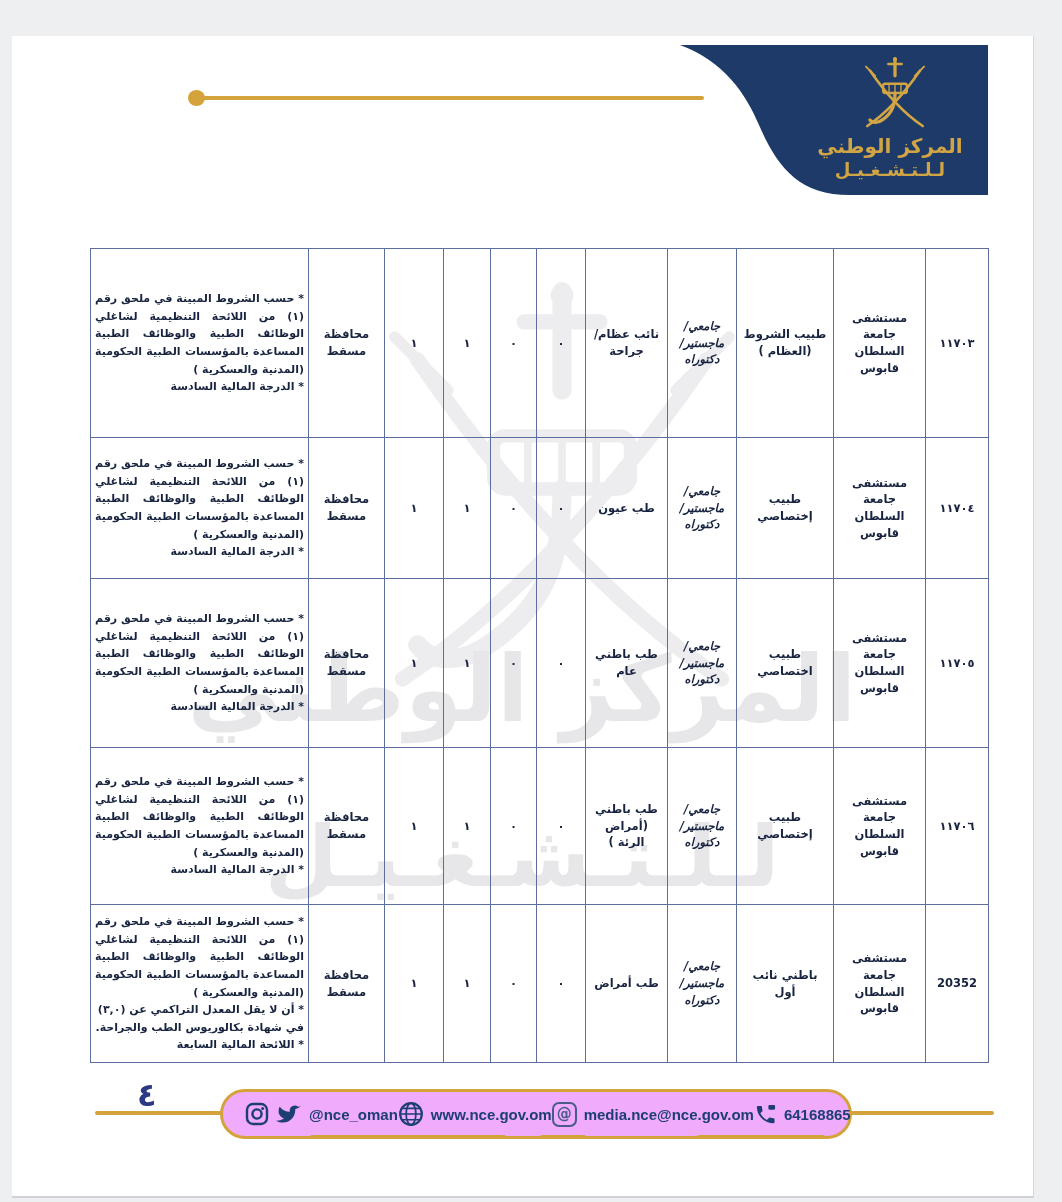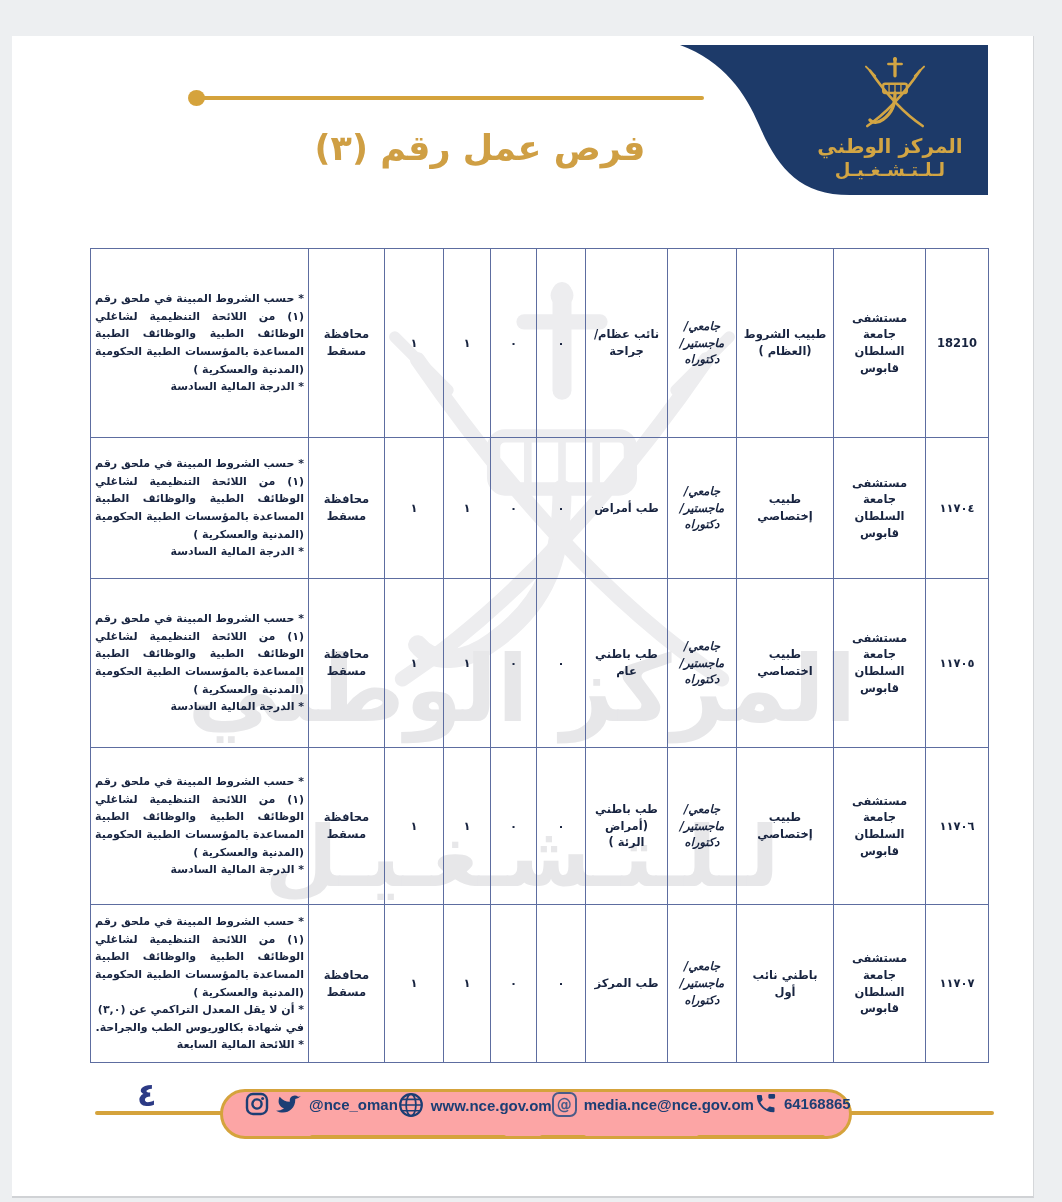--- a/index.html
+++ b/index.html
@@ -50,22 +50,22 @@
   td.c-gov{padding:2px 14px;}
   td.c-cond{padding:4px 9px;}
   .cond-just{direction:rtl;text-align:justify;text-align-last:right;font-size:11px;line-height:1.6;}
   .cond-line{direction:rtl;text-align:right;font-size:11px;line-height:1.6;}
   
   .page-num{position:absolute;left:125px;top:1040px;font-size:32px;font-weight:bold;color:#2c3a85;}
   .f-line-left{position:absolute;left:83px;top:1075px;width:132px;height:4px;background:#d5a33c;border-radius:2px;}
   .f-line-right{position:absolute;left:836px;top:1075px;width:146px;height:4px;background:#d5a33c;border-radius:2px;}
   .capsule{
     position:absolute;left:208px;top:1053px;width:632px;height:50px;
-    border:3px solid #d5a33c;border-radius:27px;background:#fca5a5;
-    display:flex;align-items:flex-start;justify-content:space-between;
+    border:3px solid #d5a33c;border-radius:27px;background:#f0abfc;
+    display:flex;align-items:center;justify-content:space-between;
     padding:0 22px;box-sizing:border-box;z-index:2;
   }
   .cap-group{display:flex;align-items:center;gap:7px;color:#1c3e74;}
   .cap-text{font-family:"Liberation Sans", sans-serif;font-weight:bold;font-size:15px;color:#1c3e74;white-space:nowrap;}
   .at-box{
     width:25px;height:25px;border:2.5px solid #4a5b88;border-radius:7px;
     display:flex;align-items:center;justify-content:center;
     font-weight:bold;font-size:15px;color:#4a5b88;box-sizing:border-box;
   }
   .dash{position:absolute;top:1099px;height:4px;background:#d5a33c;border-radius:2px;z-index:3;}
@@ -109,60 +109,59 @@
     </svg>
     <svg class="emblem-wrap" viewBox="0 0 100 112">
         <use href="#emblem"></use>
       </svg>
     <div class="org-text">
       <div class="org-line1">المركز الوطني</div>
       <div class="org-line2">لـلـتـشـغـيـل</div>
     </div>
   </div>
 
-  <div class="doc-title">فرص عمل رقم (٣)</div>
 
   <table class="jobs">
     <colgroup>
       <col style="width:63px">
         <col style="width:92px">
         <col style="width:97px">
         <col style="width:69px">
       <col style="width:82px">
         <col style="width:49px">
         <col style="width:46px">
         <col style="width:47px">
       <col style="width:59px">
         <col style="width:76px">
         <col style="width:218px">
     </colgroup>
     <tbody>
       <tr style="height:189px">
-        <td><span>18210</span></td>
+        <td><span>١١٧٠٣</span></td>
         <td><span>مستشفى جامعة السلطان قابوس</span></td>
         <td><span>طبيب الشروط (العظام )</span></td>
         <td class="c-qual"><span>جامعي/ ماجستير/ دكتوراه</span></td>
         <td><span>نائب عظام/ جراحة</span></td>
         <td><span>٠</span></td>
         <td><span>٠</span></td>
         <td><span>١</span></td>
         <td><span>١</span></td>
         <td class="c-gov"><span>محافظة مسقط</span></td>
         <td class="c-cond">
           <div class="cond-just">* حسب الشروط المبينة في ملحق رقم (١) من اللائحة التنظيمية لشاغلي الوظائف الطبية والوظائف الطبية المساعدة بالمؤسسات الطبية الحكومية (المدنية والعسكرية )</div>
           <div class="cond-line">* الدرجة المالية السادسة</div>
           <div class="cond-line"></div>
         </td>
       </tr>
       <tr style="height:141px">
         <td><span>١١٧٠٤</span></td>
         <td><span>مستشفى جامعة السلطان قابوس</span></td>
         <td><span>طبيب إختصاصي</span></td>
         <td class="c-qual"><span>جامعي/ ماجستير/ دكتوراه</span></td>
-        <td><span>طب أمراض</span></td>
+        <td><span>طب عيون</span></td>
         <td><span>٠</span></td>
         <td><span>٠</span></td>
         <td><span>١</span></td>
         <td><span>١</span></td>
         <td class="c-gov"><span>محافظة مسقط</span></td>
         <td class="c-cond">
           <div class="cond-just">* حسب الشروط المبينة في ملحق رقم (١) من اللائحة التنظيمية لشاغلي الوظائف الطبية والوظائف الطبية المساعدة بالمؤسسات الطبية الحكومية (المدنية والعسكرية )</div>
           <div class="cond-line">* الدرجة المالية السادسة</div>
           <div class="cond-line"></div>
         </td>
@@ -195,25 +194,25 @@
         <td><span>١</span></td>
         <td><span>١</span></td>
         <td class="c-gov"><span>محافظة مسقط</span></td>
         <td class="c-cond">
           <div class="cond-just">* حسب الشروط المبينة في ملحق رقم (١) من اللائحة التنظيمية لشاغلي الوظائف الطبية والوظائف الطبية المساعدة بالمؤسسات الطبية الحكومية (المدنية والعسكرية )</div>
           <div class="cond-line">* الدرجة المالية السادسة</div>
           <div class="cond-line"></div>
         </td>
       </tr>
       <tr style="height:158px">
-        <td><span>١١٧٠٧</span></td>
+        <td><span>20352</span></td>
         <td><span>مستشفى جامعة السلطان قابوس</span></td>
         <td><span>باطني نائب أول</span></td>
         <td class="c-qual"><span>جامعي/ ماجستير/ دكتوراه</span></td>
-        <td><span>طب المركز</span></td>
+        <td><span>طب أمراض</span></td>
         <td><span>٠</span></td>
         <td><span>٠</span></td>
         <td><span>١</span></td>
         <td><span>١</span></td>
         <td class="c-gov"><span>محافظة مسقط</span></td>
         <td class="c-cond">
           <div class="cond-just">* حسب الشروط المبينة في ملحق رقم (١) من اللائحة التنظيمية لشاغلي الوظائف الطبية والوظائف الطبية المساعدة بالمؤسسات الطبية الحكومية (المدنية والعسكرية )</div>
           <div class="cond-line">* أن لا يقل المعدل التراكمي عن (٣,٠) في شهادة بكالوريوس الطب والجراحة.</div>
           <div class="cond-line">* اللائحة المالية السابعة</div>
         </td>

